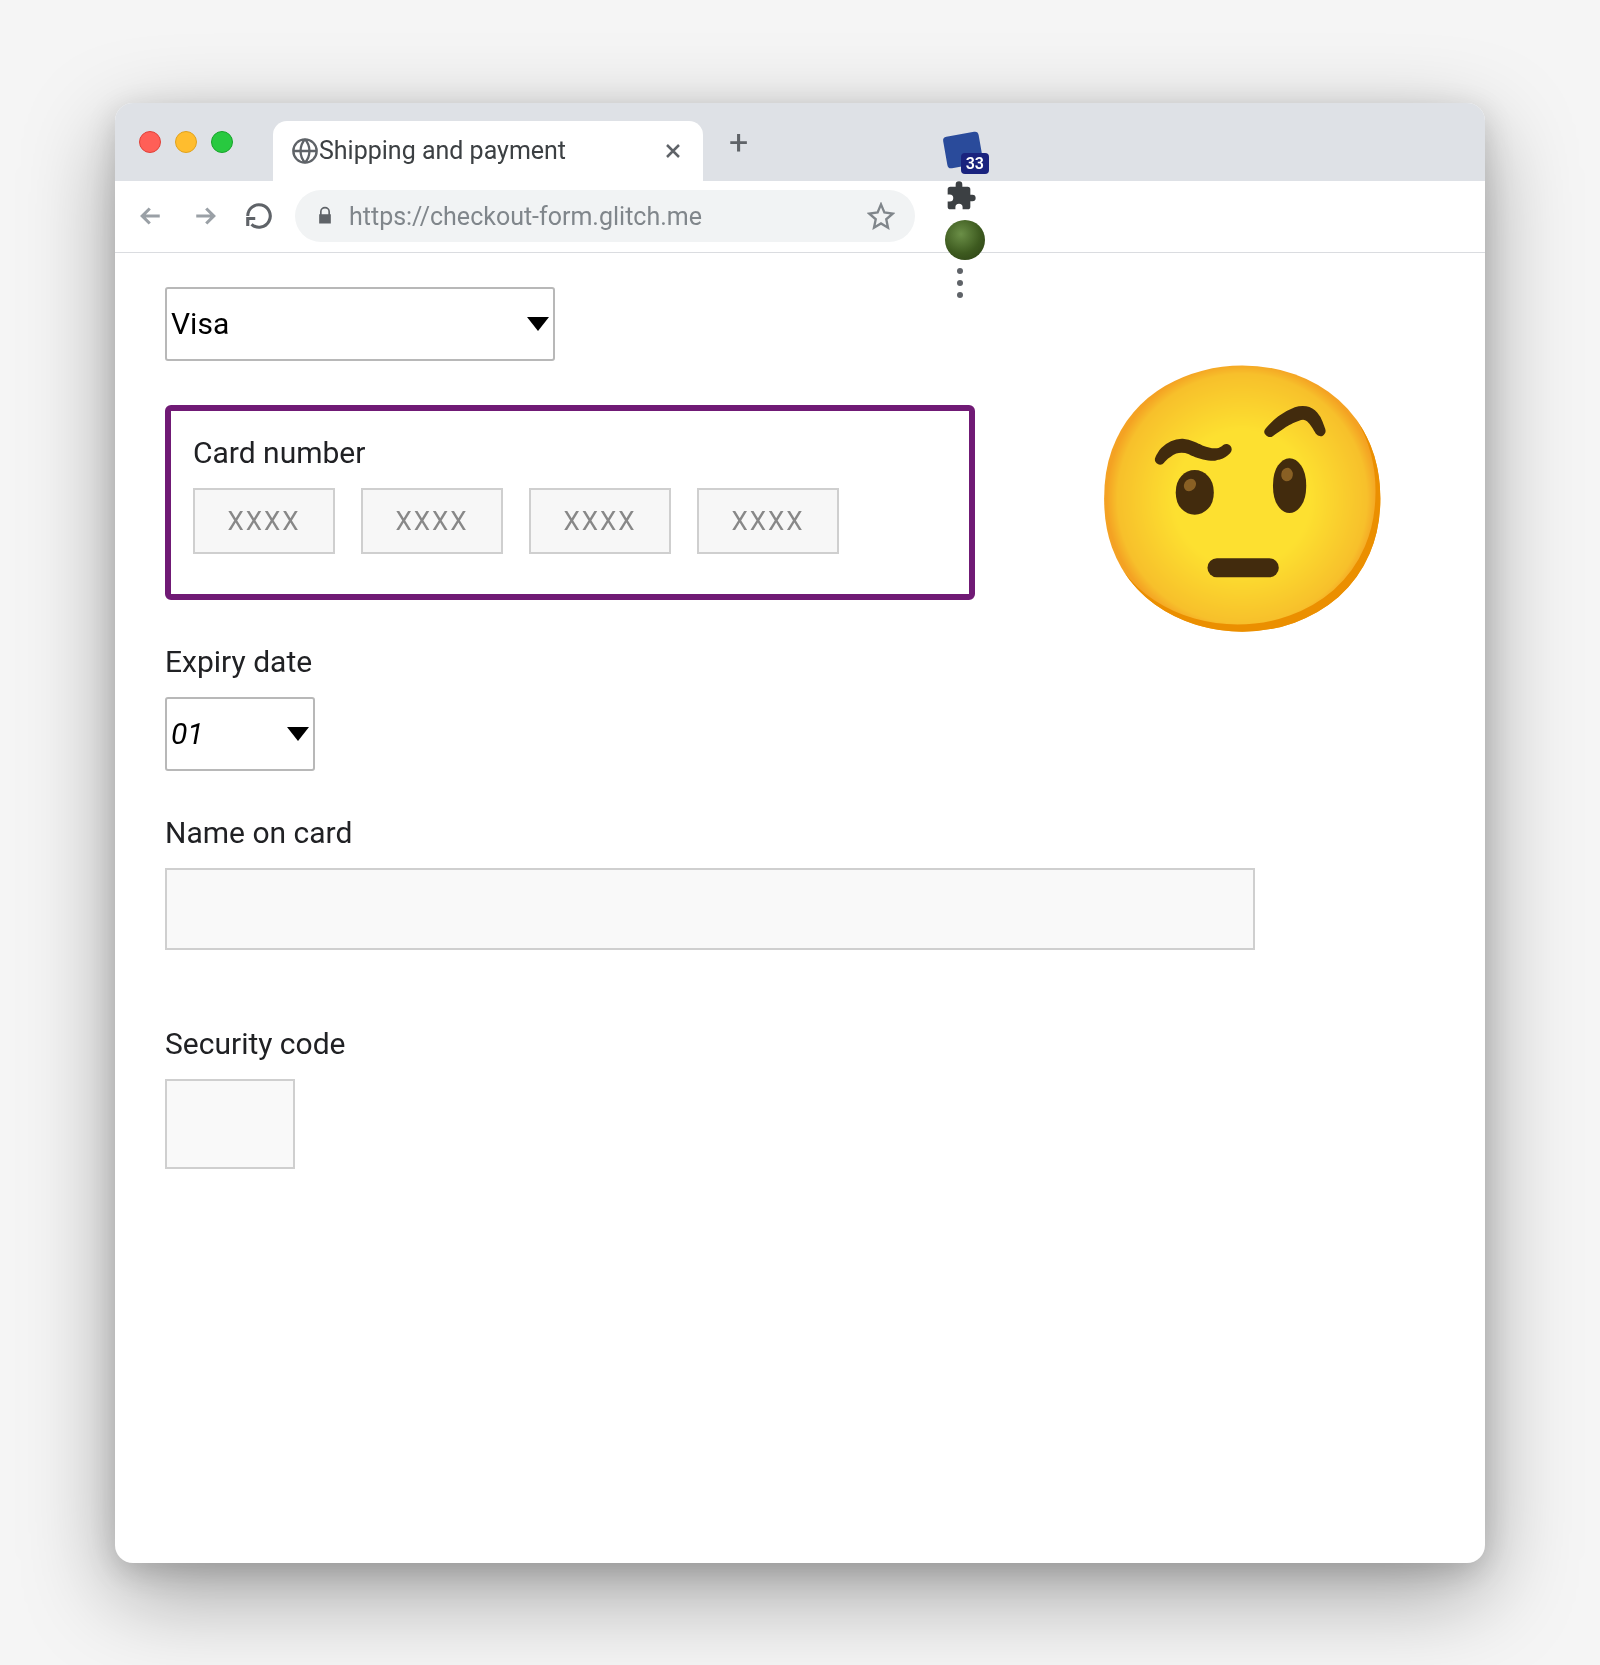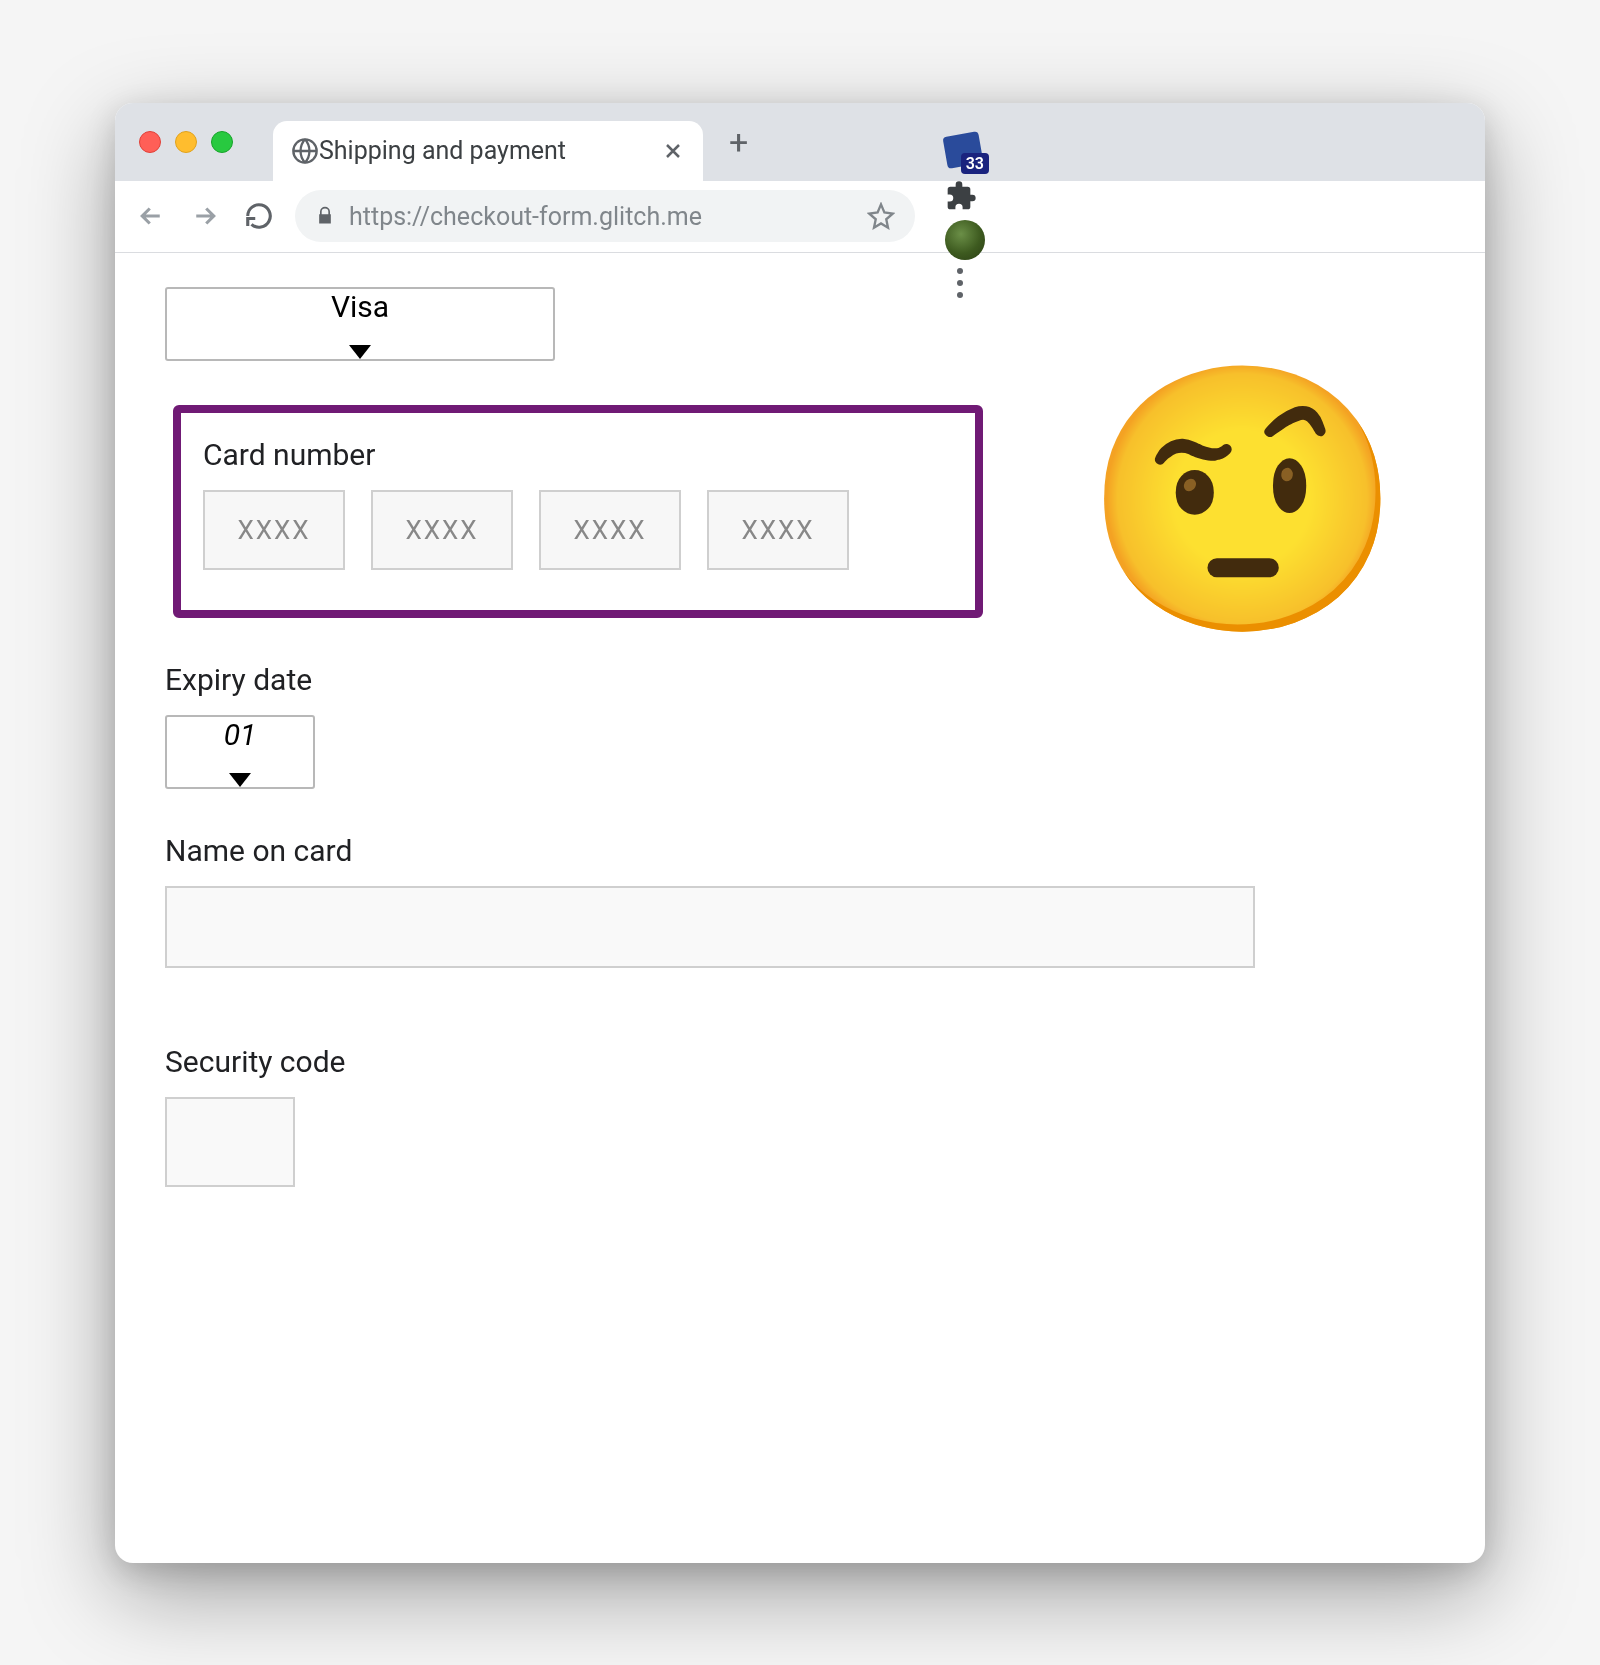--- a/index.html
+++ b/index.html
@@ -83,37 +83,36 @@
   .puzzle-icon { width: 32px; height: 32px; color: #3c4043; }
   .avatar { width: 40px; height: 40px; border-radius: 50%; background: radial-gradient(circle at 40% 35%, #6b8f47 0%, #3d5a1f 55%, #2a3d14 100%); }
   .kebab { width: 30px; display:flex; flex-direction:column; gap:6px; align-items:center; }
   .kebab span { width:6px; height:6px; background:#5f6368; border-radius:50%; }
   .content { flex:1; padding: 30px 50px 50px 50px; position: relative; overflow: hidden; }
   .field-group { margin-bottom: 44px; }
   .field-label { font-size: 30px; color: #202124; margin-bottom: 18px; display:block; }
   .select {
     height: 74px; border: 2px solid #b8b8b8; border-radius: 3px; background:#fff;
     display:flex; align-items:center; justify-content:space-between; padding: 0 4px;
-    font-size: 30px; color:#000; cursor:pointer;flex-direction:column;
+    font-size: 30px; color:#000; cursor:pointer;
   }
   .select.card-type { width: 390px; }
   .select.month { width: 150px; }
   .select.year { width: 210px; }
   .caret { border-left: 11px solid transparent; border-right: 11px solid transparent; border-top: 14px solid #000; }
   .highlight-box {
-    border: 8px solid #701a75;
+    border: 6px solid #701a75;
     border-radius: 6px;
     padding: 24px 22px 40px 22px;
     width: 810px;
     margin-bottom: 44px;
-    margin-left: 8px;
   }
   .card-segments { display:flex; gap: 26px; margin-top: 18px; }
   .seg {
-    width: 142px; height: 80px; border: 2px solid #cfcfcf; background:#f7f7f7;
+    width: 142px; height: 66px; border: 2px solid #cfcfcf; background:#f7f7f7;
     text-align:center; font-size: 26px; color:#888; letter-spacing: 2px;
     font-family: inherit;
   }
   .seg::placeholder { color:#888; }
   .expiry-row { display:flex; gap: 26px; font-style: italic; }
   .text-input {
     width: 100%; max-width: 1090px; height: 82px; border: 2px solid #cfcfcf; background:#f9f9f9;
     font-size: 28px; padding: 0 16px; font-family: inherit;
   }
   .cvv-input { width: 130px; height: 90px; border:2px solid #cfcfcf; background:#f9f9f9; }

